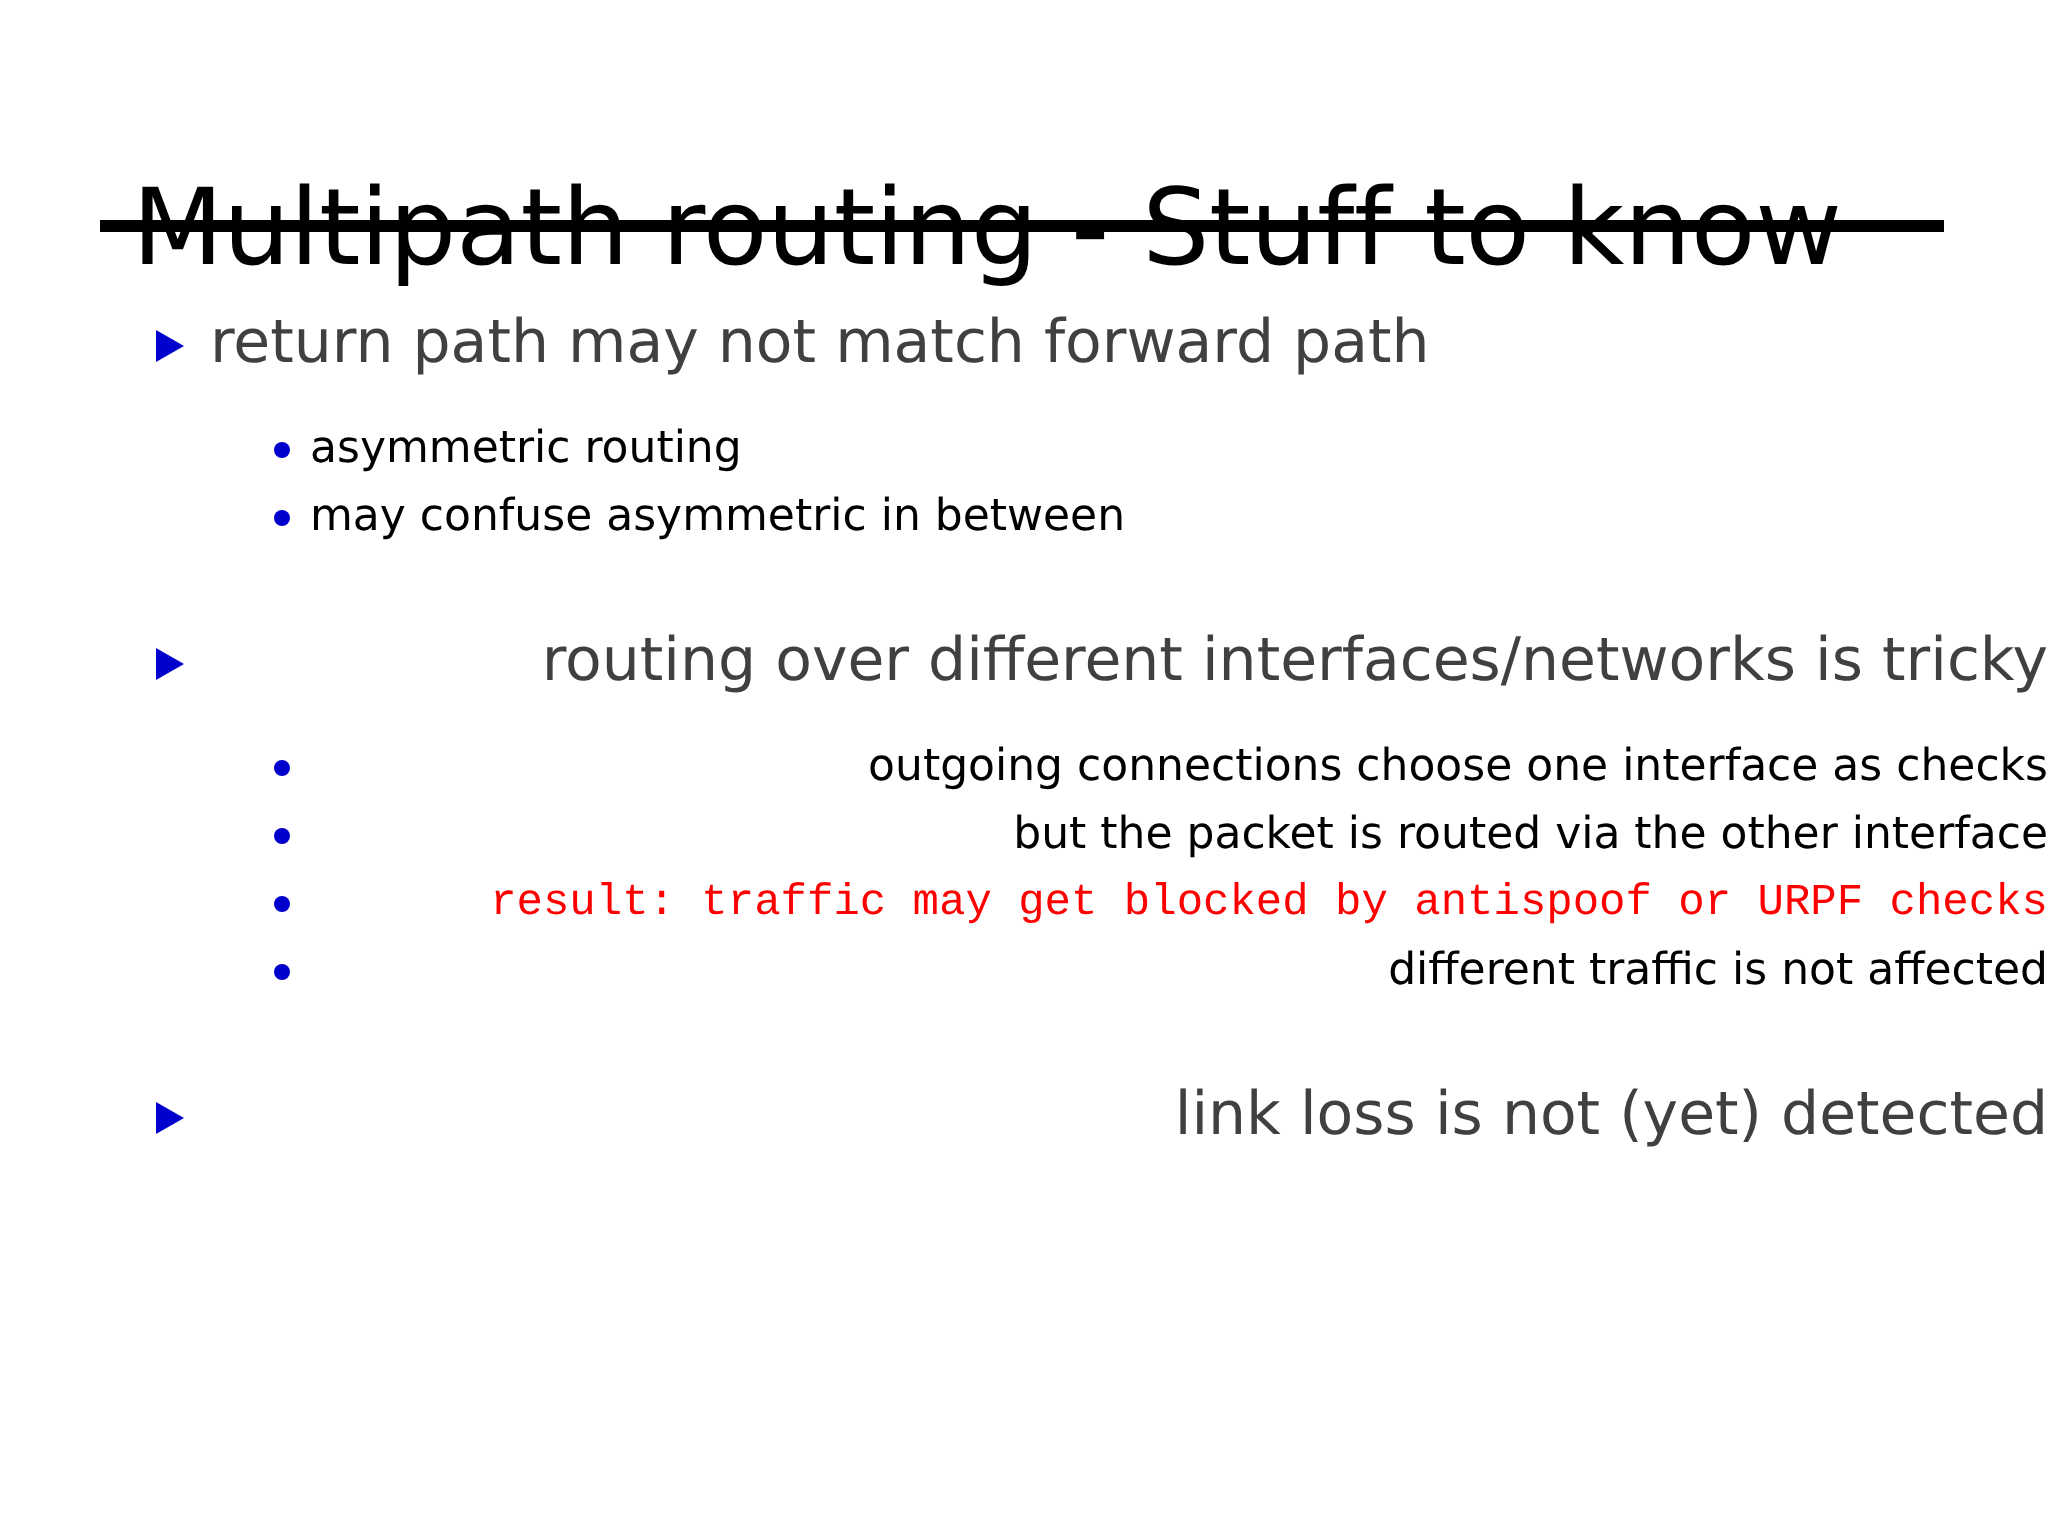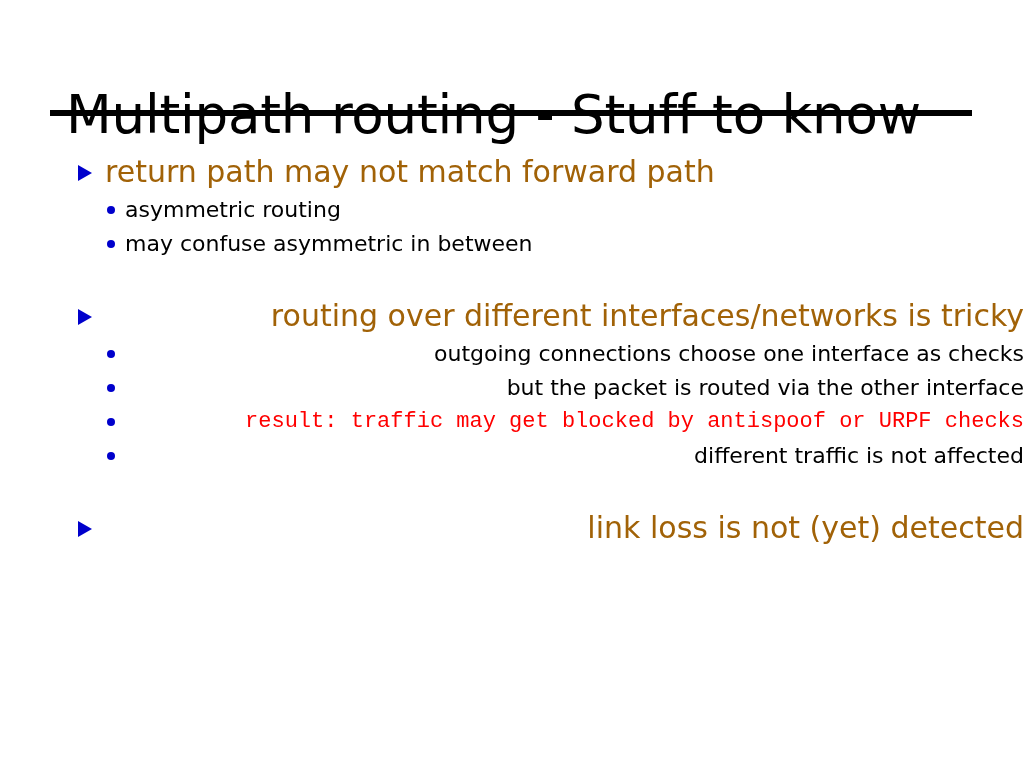--- a/index.html
+++ b/index.html
@@ -60,21 +60,21 @@
     margin-top: 35px;
     text-align: right;
   }
 
   
   .lvl1 {
     position: relative;
     padding-left: 105px;
     font-size: 30px;
     line-height: 40px;
-    color: #a16207;
+    color: #404040;
     white-space: nowrap;
   }
   .lvl1 .marker-tri {
     position: absolute;
     left: 78px;
     top: 13px;
     width: 0;
     height: 0;
     border-left: 14px solid #0000cc;
     border-top: 8px solid transparent;
@@ -97,21 +97,22 @@
     width: 8px;
     height: 8px;
     border-radius: 50%;
     background: #0000cc;
   }
   .lvl2.accent-red {
     color: #ff0000;
     font-family: Liberation Mono, monospace;
   }
   .sublist {
-    margin-top: 1px;
+    margin-top: 16px;
+    padding-left: 30px;
   }
 </style>
 </head>
 <body>
 
 <div class="slide">
 
   <h1 class="slide-title">Multipath routing - Stuff to know</h1>
 
   <div class="title-rule"></div>

